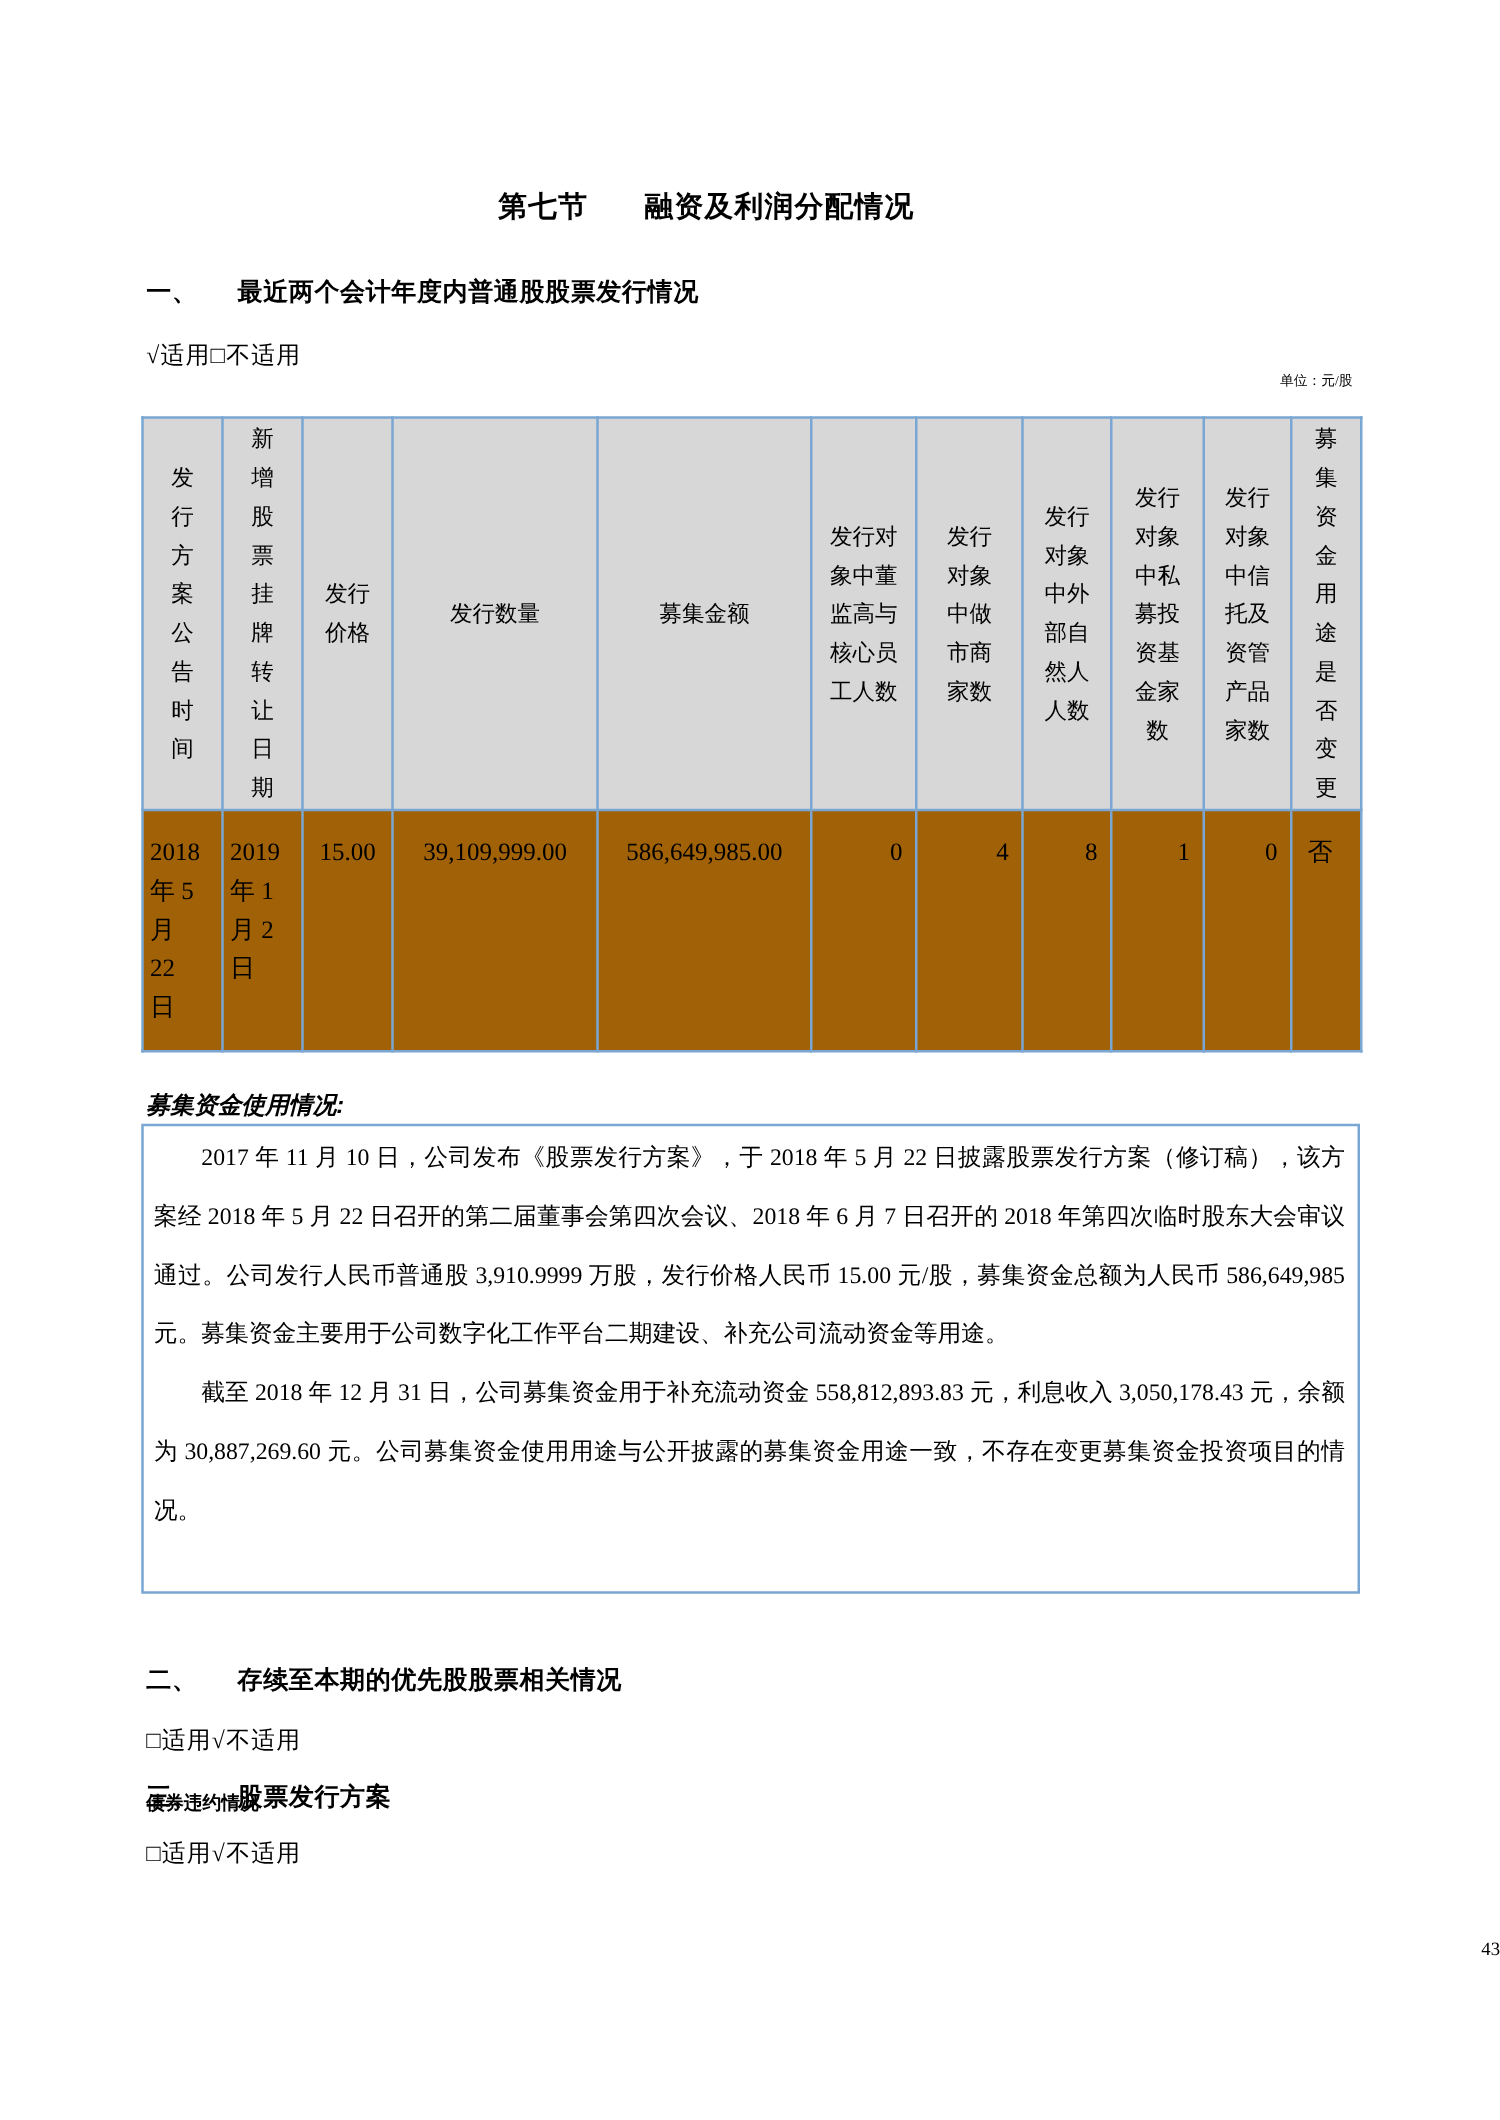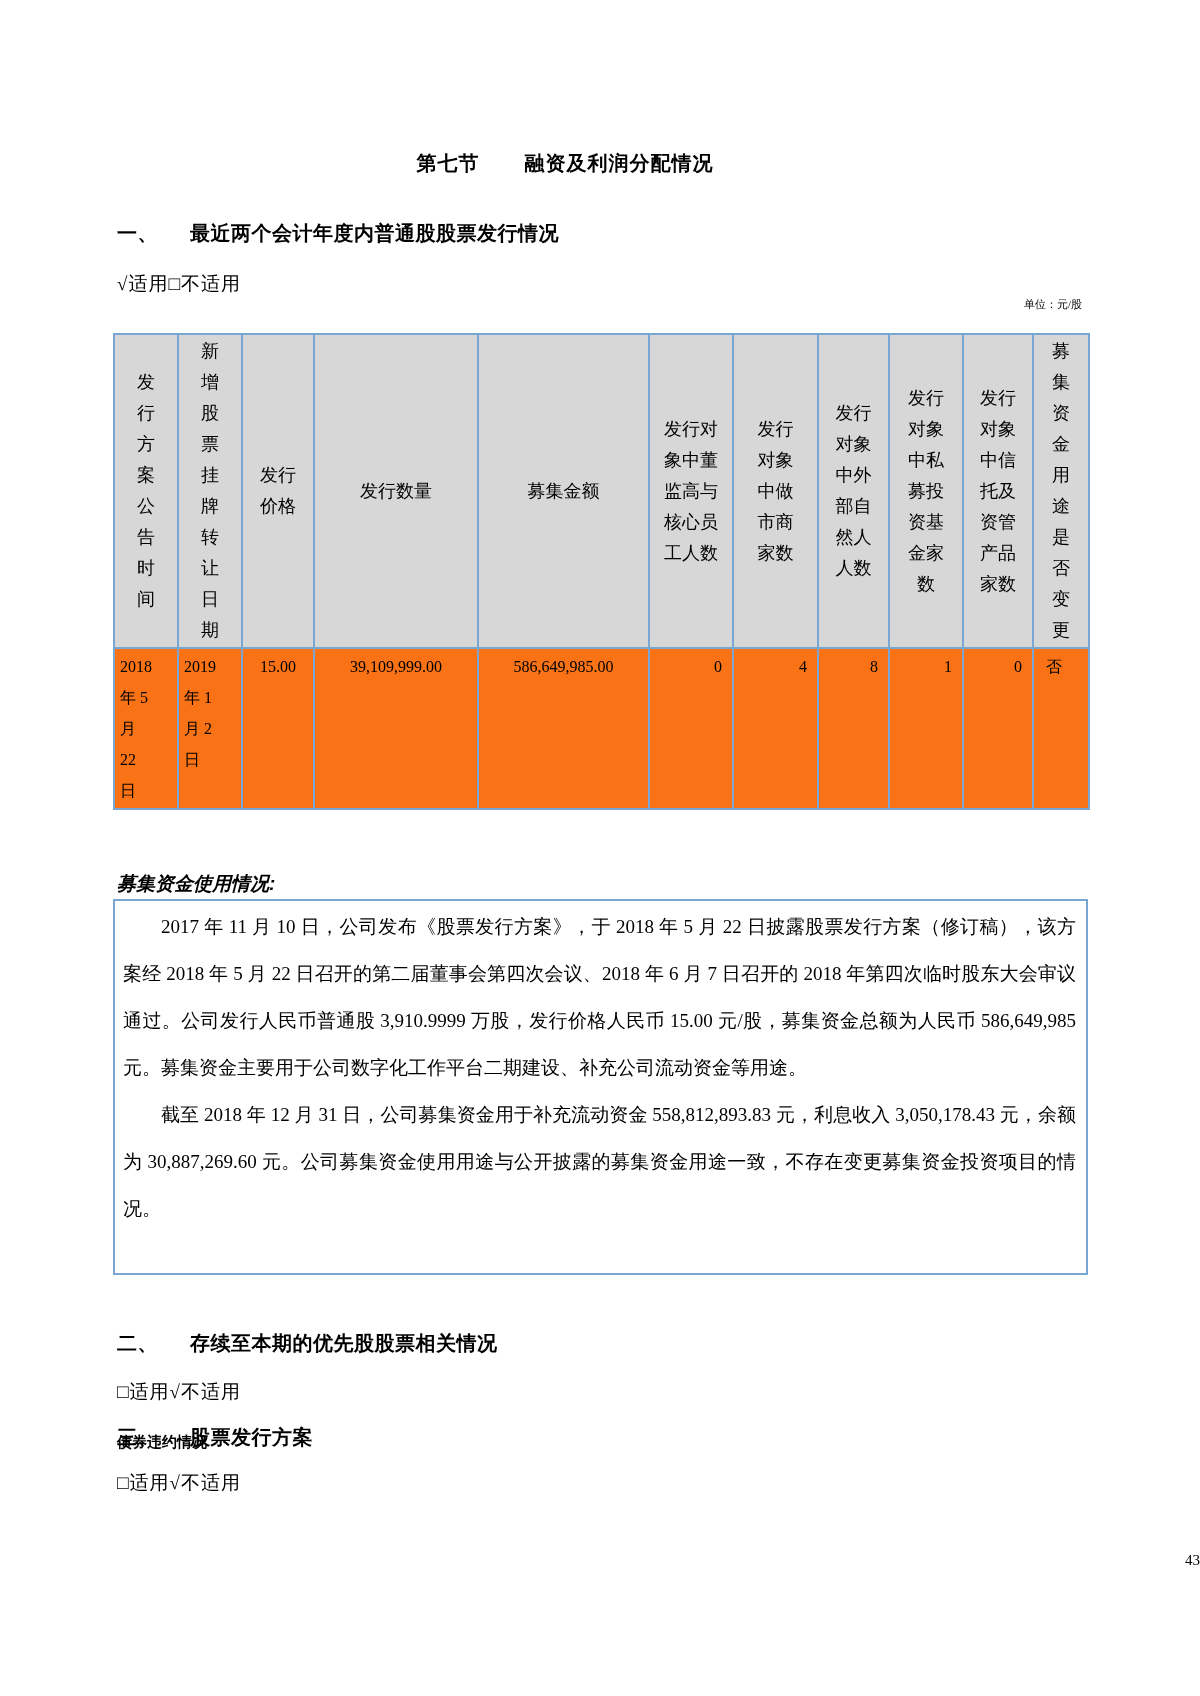--- a/index.html
+++ b/index.html
@@ -15,21 +15,21 @@
     background:#ffffff;
     color:var(--ink);
     font-family:"Liberation Serif","DejaVu Serif",serif;
     overflow:hidden;
   }
   
   .doc-title{
     position:absolute; top:150px; left:0; width:1130px;
     display:flex; justify-content:center; gap:45px;
     font-family:"Liberation Sans","DejaVu Sans",sans-serif;
-    font-weight:bold; font-size:20px; letter-spacing:1px;
+    font-weight:bold; font-size:23px; letter-spacing:1px;
   }
   
   .sec-heading{
     position:absolute; left:117px;
     display:flex;
     font-family:"Liberation Sans","DejaVu Sans",sans-serif;
     font-weight:bold; font-size:20px; letter-spacing:0.5px;
   }
   .sec-heading .num{width:73px; flex:0 0 auto;}
   .sec-one{top:220px;}
@@ -60,24 +60,24 @@
   }
   table.issue thead tr{height:314px;}
   table.issue thead td{
     background:var(--grey);
     text-align:center; vertical-align:middle;
     font-size:18px; line-height:31px;
     padding:0 2px;
   }
   table.issue tbody tr{height:160px;}
   table.issue tbody td{
-    background:#f97316;
+    background:#a16207;
     vertical-align:top;
-    font-size:16px; line-height:31px;
-    padding:2px 5px;
+    font-size:20px; line-height:31px;
+    padding:18px 5px;
   }
   table.issue tbody td:nth-child(1),
   table.issue tbody td:nth-child(2){text-align:left;}
   table.issue tbody td:nth-child(3),
   table.issue tbody td:nth-child(4),
   table.issue tbody td:nth-child(5){text-align:center;}
   table.issue tbody td:nth-child(6),
   table.issue tbody td:nth-child(7),
   table.issue tbody td:nth-child(8),
   table.issue tbody td:nth-child(9),

